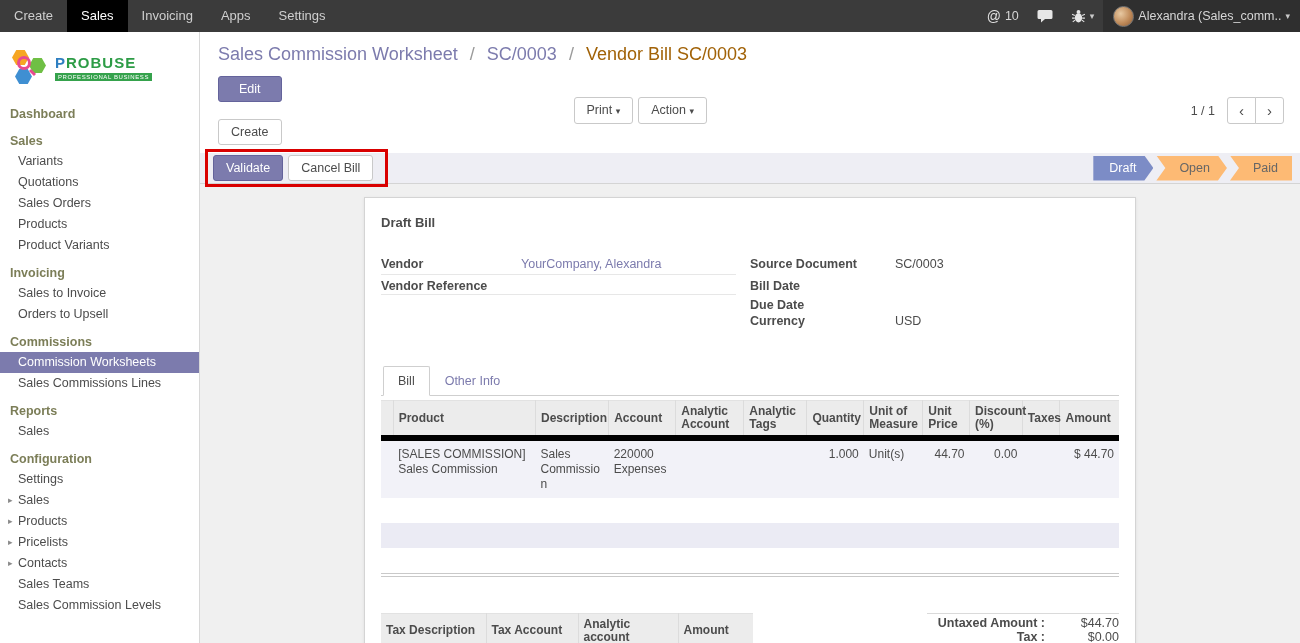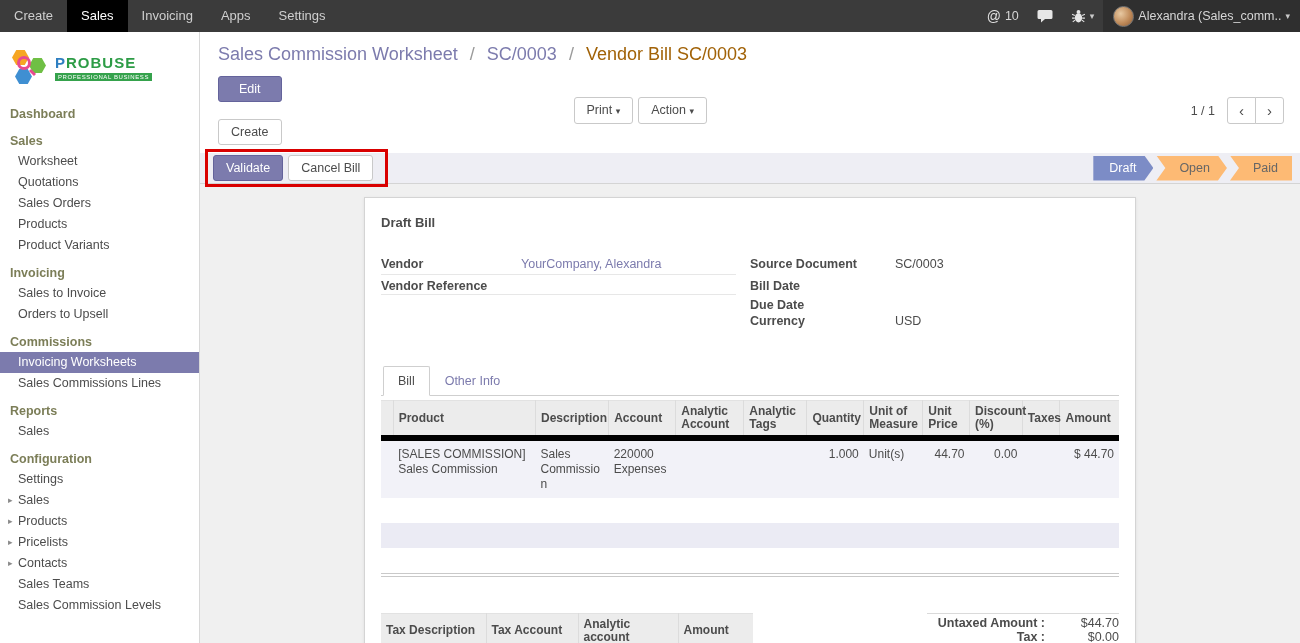--- a/index.html
+++ b/index.html
@@ -178,30 +178,30 @@
         <span class="magnifier"></span>
       </span>
       <span class="logo-text">
         <div class="logo-title">PROBUSE</div>
         <div class="logo-subtitle">PROFESSIONAL BUSINESS</div>
       </span>
     </a>
     <nav>
       <a class="section-title" style="margin-top:0;">Dashboard</a>
       <a class="section-title">Sales</a>
-      <a class="menu-item">Worksheet</a>
+      <a class="menu-item">Variants</a>
       <a class="menu-item">Quotations</a>
       <a class="menu-item">Sales Orders</a>
       <a class="menu-item">Products</a>
       <a class="menu-item">Product Variants</a>
       <a class="section-title">Invoicing</a>
       <a class="menu-item">Sales to Invoice</a>
       <a class="menu-item">Orders to Upsell</a>
       <a class="section-title">Commissions</a>
-      <a class="menu-item selected">Invoicing Worksheets</a>
+      <a class="menu-item selected">Commission Worksheets</a>
       <a class="menu-item">Sales Commissions Lines</a>
       <a class="section-title">Reports</a>
       <a class="menu-item">Sales</a>
       <a class="section-title">Configuration</a>
       <a class="menu-item">Settings</a>
       <a class="menu-item">
         <span class="expand-caret">▸</span>
         <span>Sales</span>
       </a>
       <a class="menu-item">

